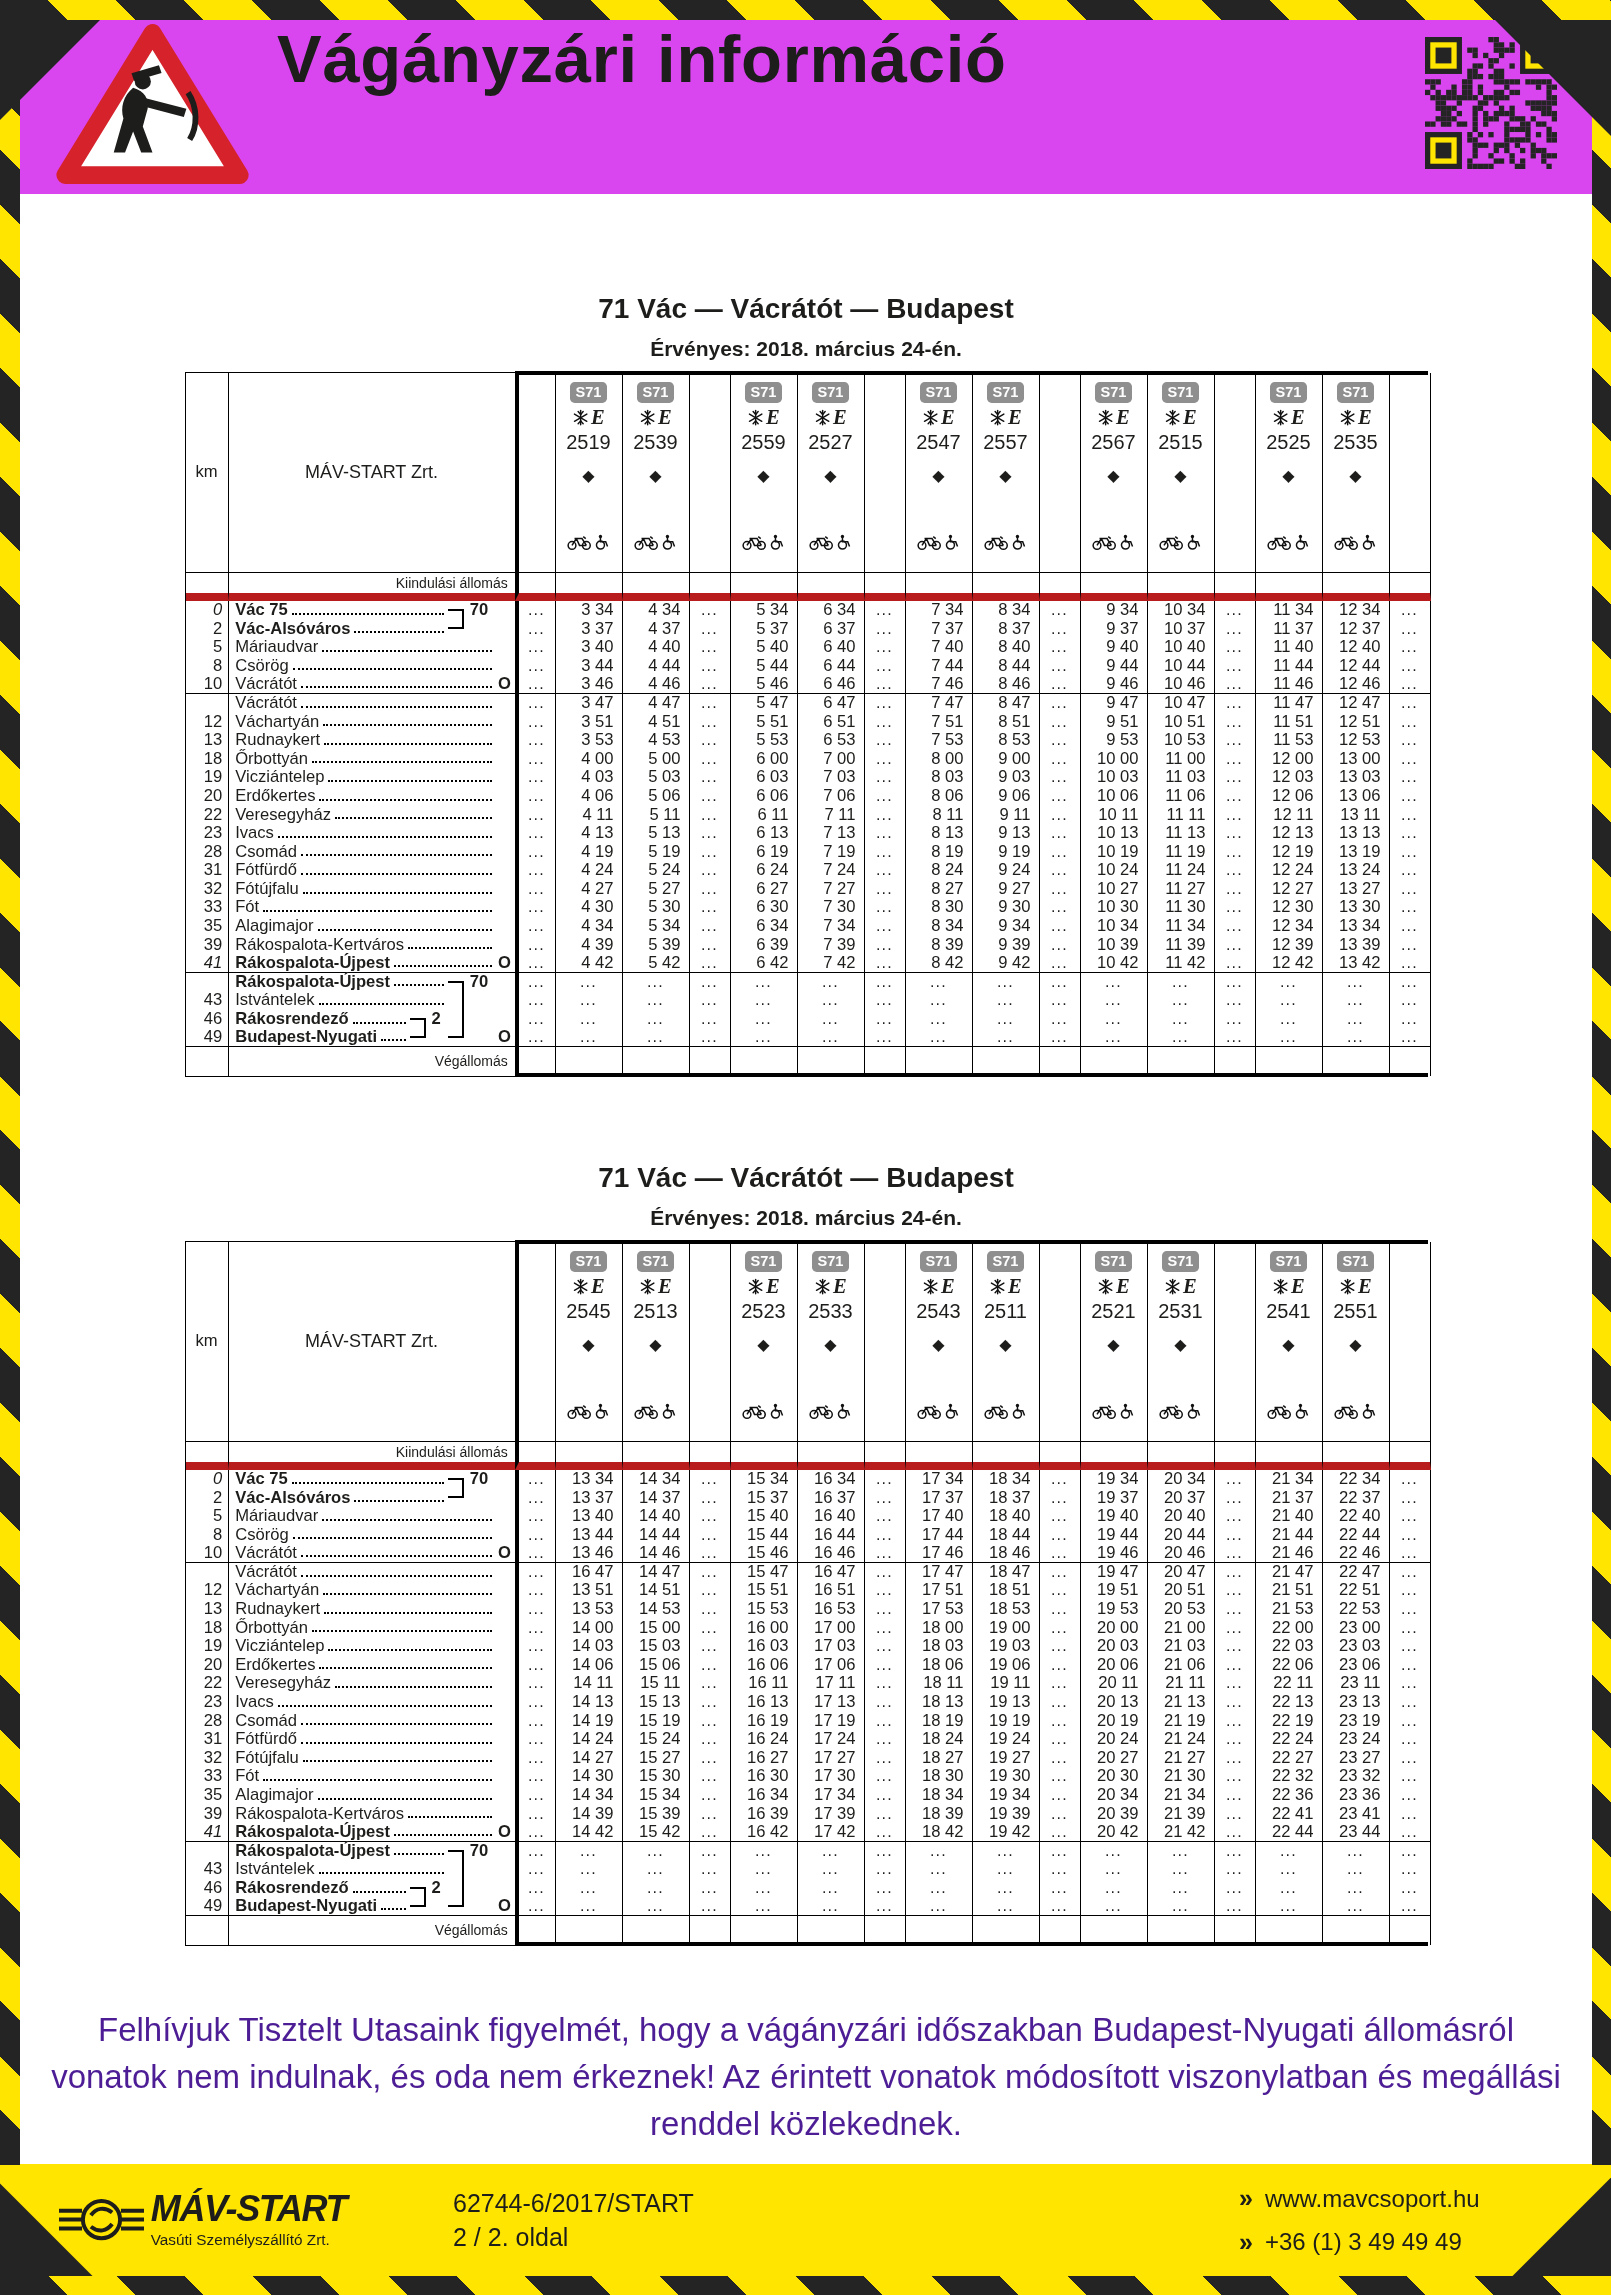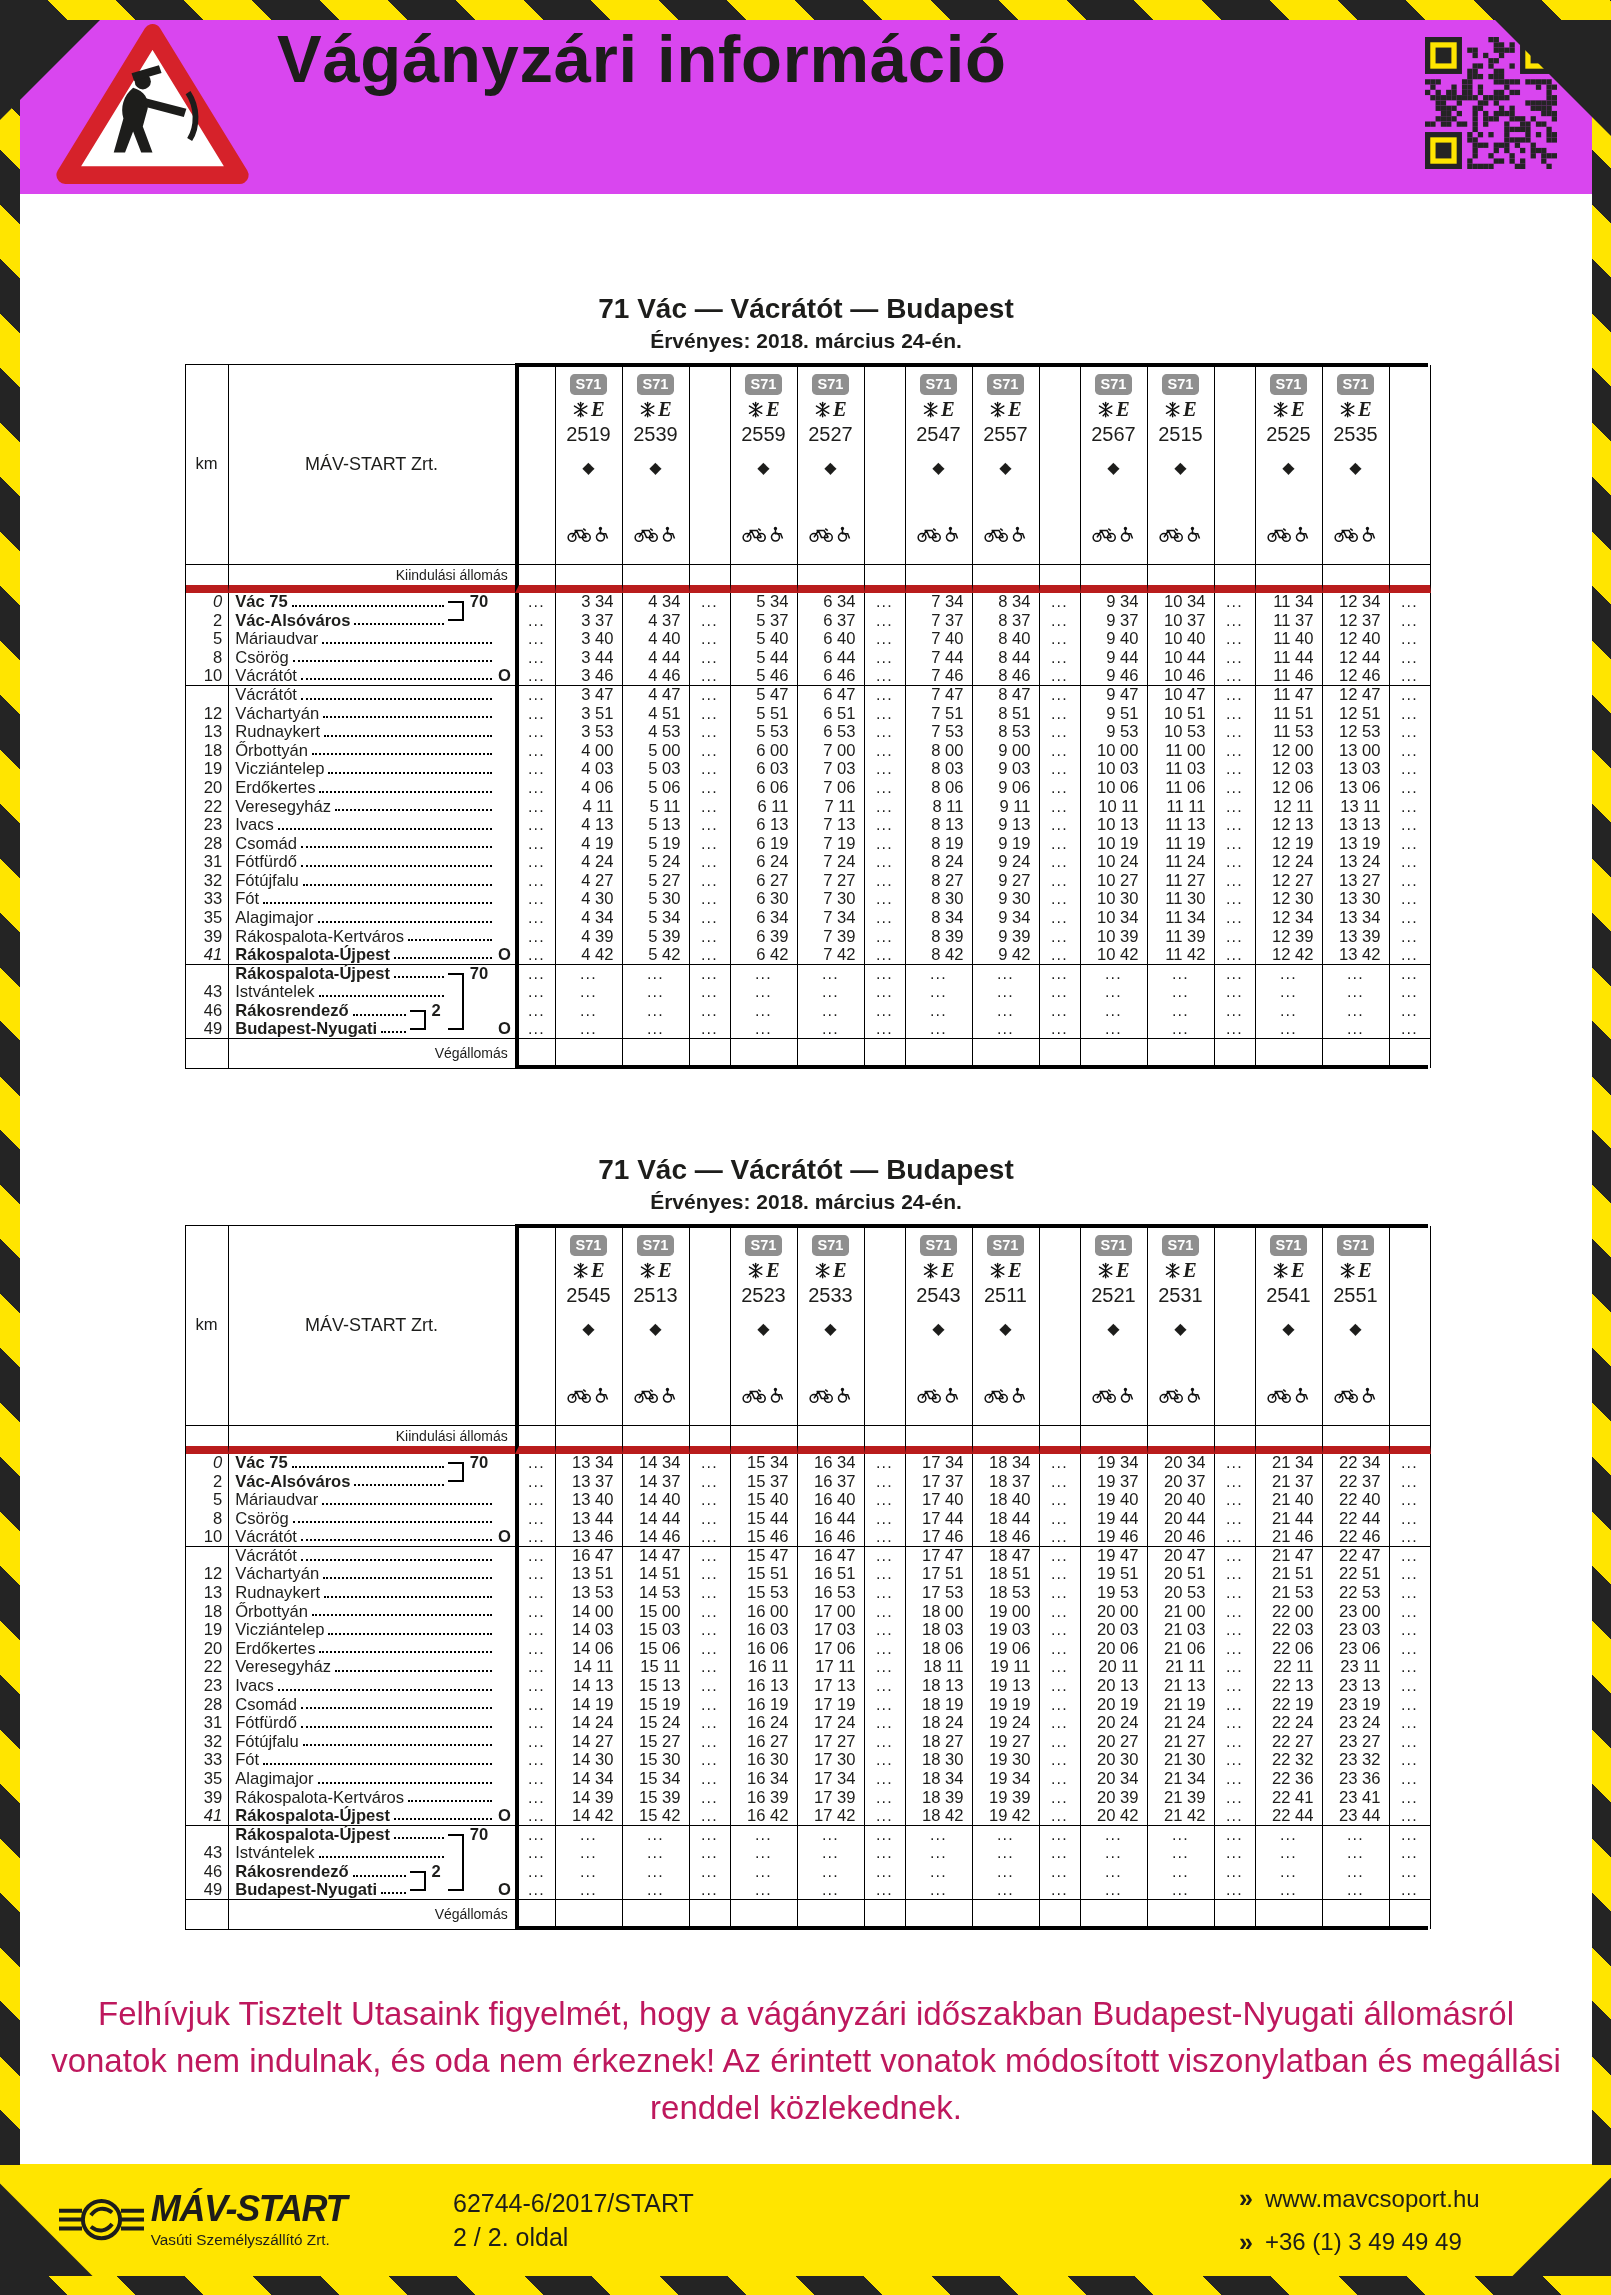--- a/index.html
+++ b/index.html
@@ -21,21 +21,21 @@
   .band{position:absolute;top:20px;left:0;right:0;height:174px;background:#d946ef;display:flex;align-items:flex-start;}
   .warn{margin-left:52px;display:inline-flex;}
   .band h1{margin:0 0 0 24px;font-size:67px;font-weight:bold;letter-spacing:0.7px;color:#1d1d1b;}
   .qr{position:absolute;right:55px;top:17.3px;display:inline-flex;}
   
   .content{position:absolute;top:194px;left:20px;right:20px;bottom:130px;background:#fff;}
   .tsec{margin:0;}
   .tsec.first{padding-top:99px;}
   .tsec.second{padding-top:85px;}
   .t-title{margin:0;text-align:center;font-size:28px;font-weight:bold;}
-  .t-sub{margin:4px 0 0;text-align:center;font-size:21px;font-weight:bold;}
+  .t-sub{margin:12px 0 0;text-align:center;font-size:21px;font-weight:bold;}
   
   .grid{width:1242px;margin:10.7px auto 0;position:relative;border:1.3px solid #000;border-right:none;box-sizing:content-box;background:#fff;}
   .trow{display:flex;align-items:stretch;}
   .cell{box-sizing:border-box;display:flex;align-items:center;border-right:1.3px solid #000;font-size:16.6px;}
   .ckm{width:43px;flex:0 0 43px;justify-content:flex-end;padding-right:5.3px;}
   .cst{width:286px;flex:0 0 286px;border-right:none;padding-left:6.7px;}
   .cs{width:41px;flex:0 0 41px;justify-content:center;}
   .ct{width:67px;flex:0 0 67px;justify-content:flex-end;padding-right:8px;}
   .cs.thick{border-left:4.7px solid #000;}
   .r-head{height:200px;}
@@ -68,21 +68,21 @@
   .ckm.ch{justify-content:center;padding:0;}
   .cst.ch{justify-content:center;padding:0;font-size:18px;}
   .badge{margin:9.3px auto 2.7px;background:#8f8f8f;color:#fff;font-weight:bold;font-size:14.6px;line-height:1;padding:3.3px 6px;border-radius:4.7px;}
   .feat{display:flex;align-items:center;justify-content:center;gap:1.3px;height:24px;}
   .eletter{font-family:"Liberation Serif",serif;font-style:italic;font-weight:bold;font-size:20.6px;}
   .tnum{font-size:20px;margin-top:1.3px;}
   .diam{font-size:16px;margin-top:12px;}
   .access{display:flex;align-items:center;gap:1.3px;margin-top:auto;margin-bottom:21px;}
   .icn{display:inline-flex;}
   
-  .notice{width:1511px;margin:61px auto 0;text-align:center;font-size:33px;line-height:1.42;font-weight:400;color:#be185d;}
+  .notice{width:1511px;margin:61px auto 0;text-align:center;font-size:33px;line-height:1.42;font-weight:400;color:#4c1d95;}
   .apology{margin:29px auto 0;text-align:center;font-size:25px;color:#0d0d0d;}
   
   .footer{position:absolute;left:0;right:0;bottom:18.6px;height:112px;background:#ffe500;display:flex;align-items:center;}
   .flogo{width:453px;flex:0 0 453px;display:flex;align-items:center;padding-left:59px;box-sizing:border-box;gap:6.7px;}
   .lgtxt .lg1{font-size:36px;font-weight:bold;letter-spacing:-1.3px;line-height:1;font-style:italic;}
   .lgtxt .lg2{font-size:15.3px;margin-top:4px;}
   .fcenter{flex:1;text-align:left;}
   .fcenter .doc{font-size:25px;}
   .fcenter .pg{font-size:25px;margin-top:5px;}
   .fright{width:453px;flex:0 0 453px;box-sizing:border-box;padding-right:80px;display:flex;flex-direction:column;gap:14.6px;align-items:flex-start;padding-left:80px;}

